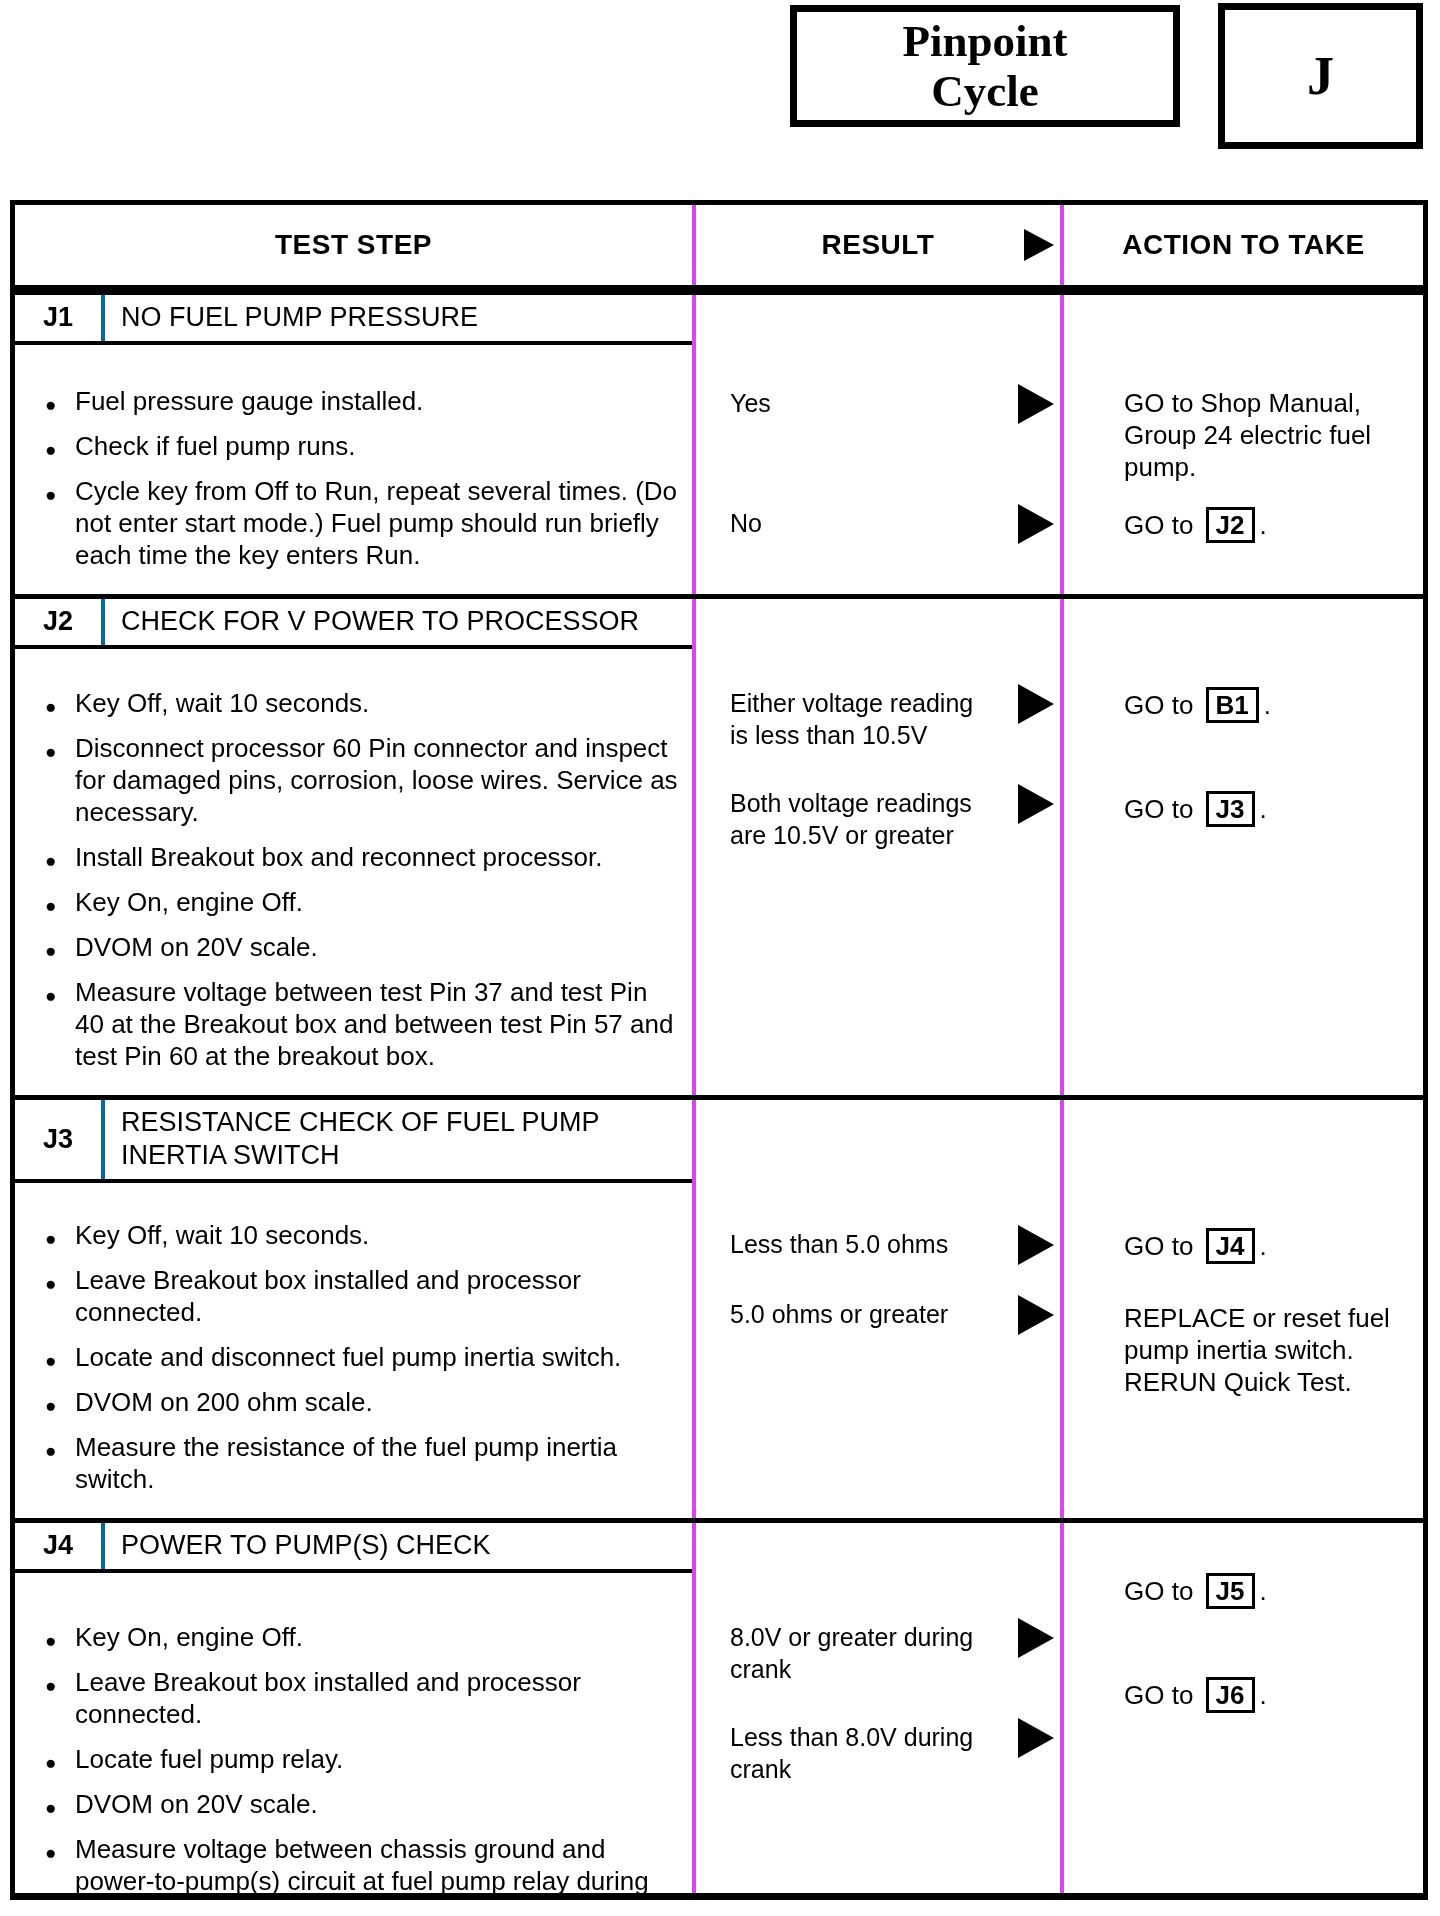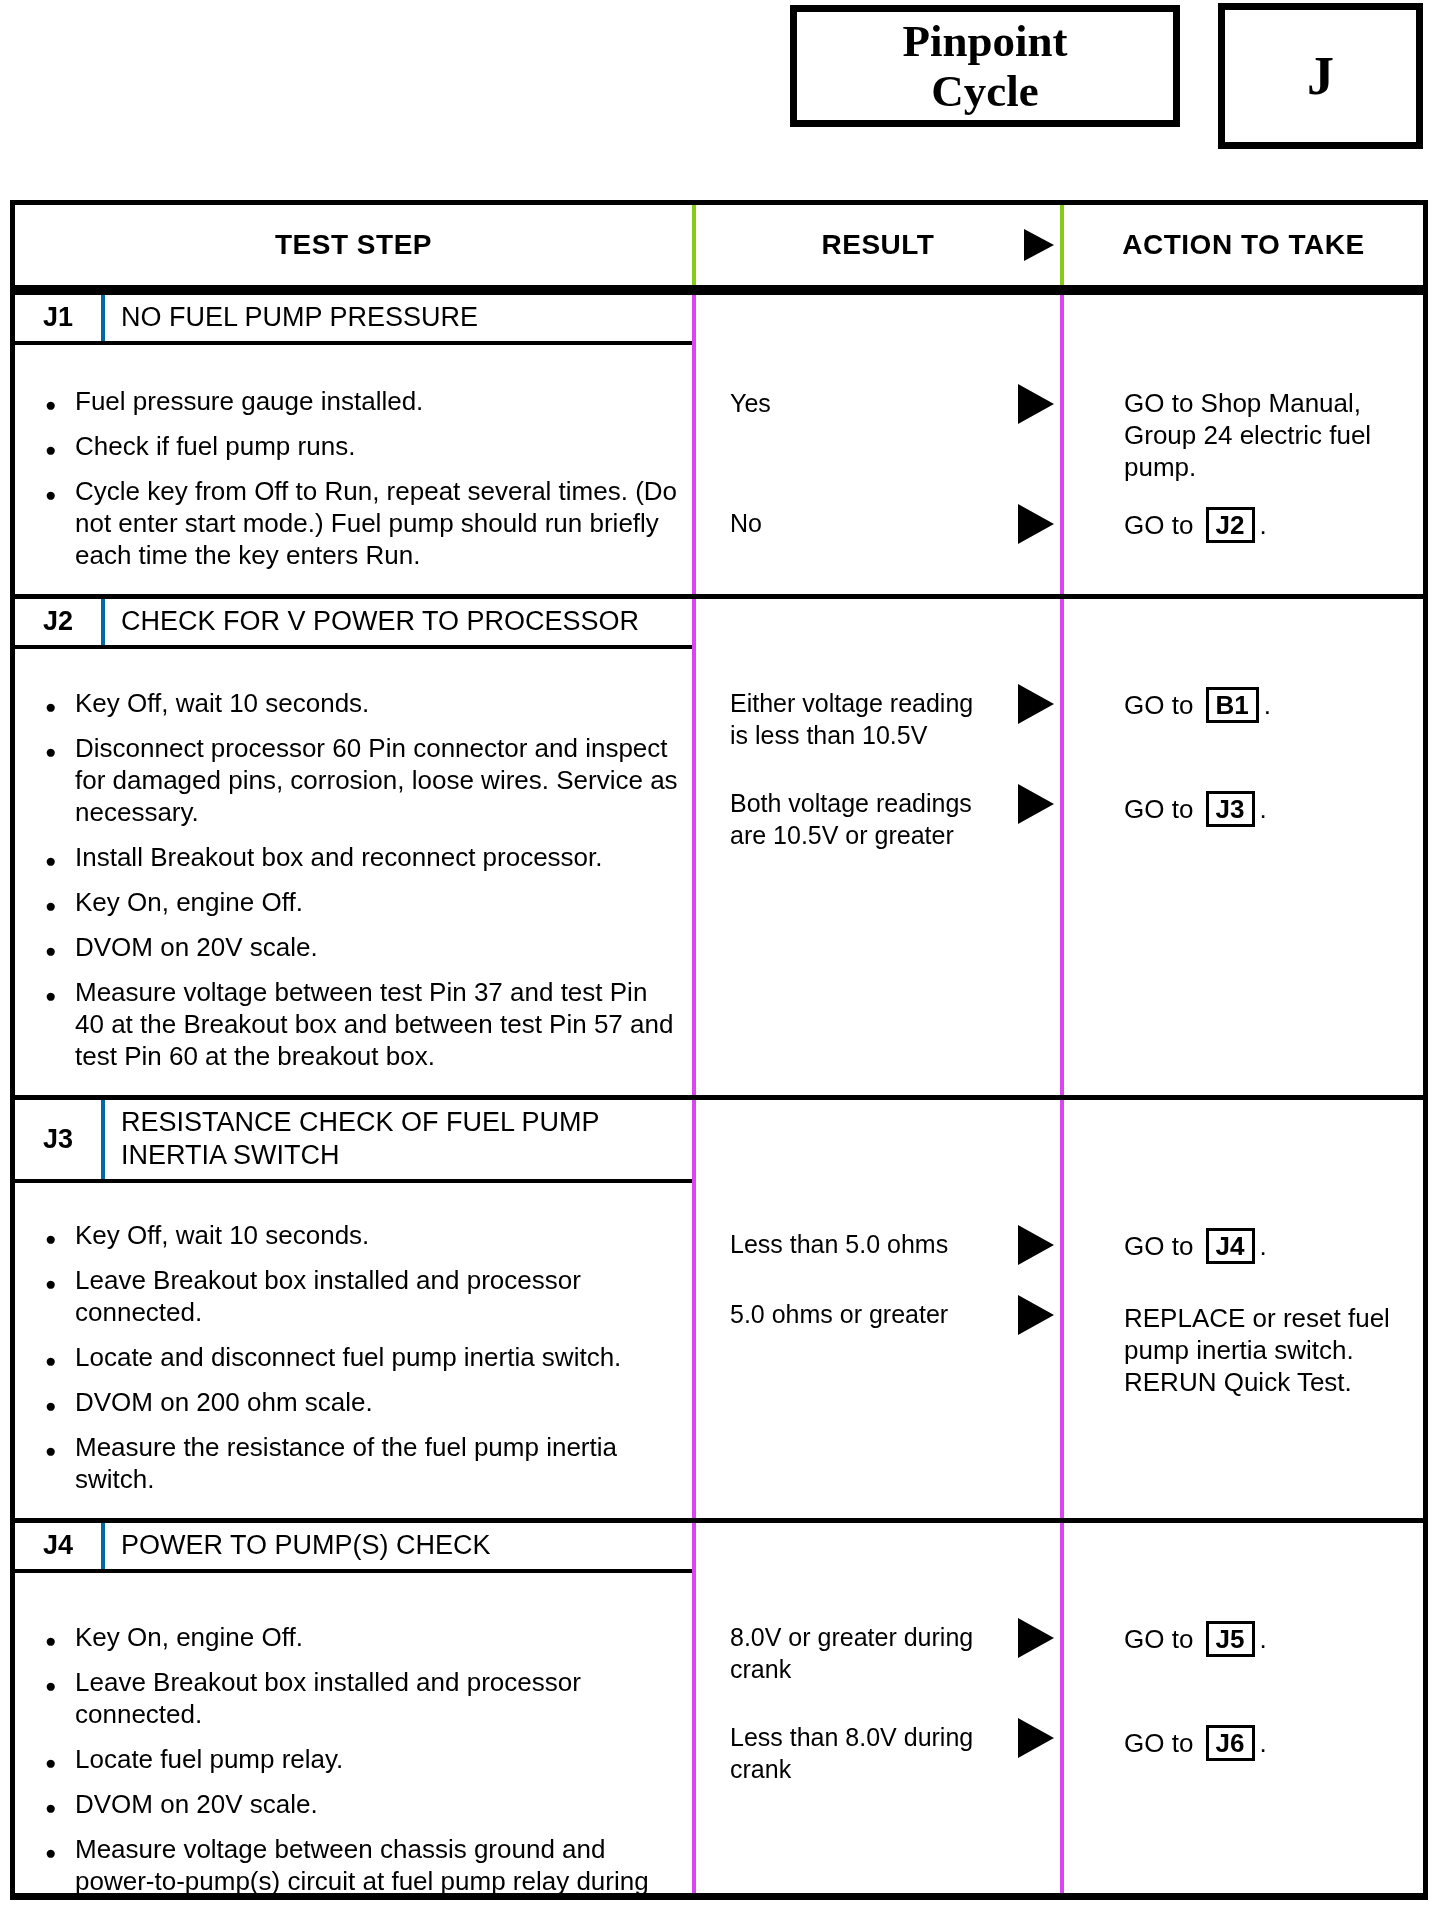--- a/index.html
+++ b/index.html
@@ -21,21 +21,21 @@
               align-items:center;justify-content:center;}
   .letter-text{font-family:"Liberation Serif","DejaVu Serif",serif;font-weight:700;font-size:54px;}
 
   
   .tbl{position:absolute;left:10px;top:200px;width:1418px;height:1700px;
        border:5px solid #000;border-bottom-width:7px;box-sizing:border-box;overflow:hidden;}
   .hdr-row{display:grid;grid-template-columns:677px 368px 363px;height:85px;
            border-bottom:5px solid #000;box-sizing:border-box;}
   .hdr-cell{display:flex;align-items:center;justify-content:center;font-weight:700;
             font-size:28px;letter-spacing:.5px;box-sizing:border-box;position:relative;}
-  .hdr-cell.c2,.hdr-cell.c3{border-left:4px solid #84cc16;}
+  .hdr-cell.c2,.hdr-cell.c3{border-left:4px solid #d946ef;}
   .hdr-arrow{position:absolute;right:6px;top:50%;margin-top:-16px;width:0;height:0;
              border-top:16px solid transparent;border-bottom:16px solid transparent;
              border-left:30px solid #000;}
 
   .sec{display:grid;grid-template-columns:677px 368px 363px;border-top:5px solid #000;
        box-sizing:border-box;}
   .cell{box-sizing:border-box;}
   .cell.c2,.cell.c3{border-left:4px solid #d946ef;}
 
   
@@ -207,21 +207,21 @@
         <div class="outcome-result" style="margin-top:98px">
           <span class="result-text">8.0V or greater during crank</span>
           <span class="arrow"></span>
         </div>
         <div class="outcome-result" style="margin-top:36px">
           <span class="result-text">Less than 8.0V during crank</span>
           <span class="arrow"></span>
         </div>
       </div>
       <div class="cell c3">
-        <div class="outcome-action" style="margin-top:98px">
+        <div class="outcome-action" style="margin-top:50px">
           <span>GO to</span> <span class="ref-box">J5</span><span>.</span>
         </div>
         <div class="outcome-action" style="margin-top:68px">
           <span>GO to</span> <span class="ref-box">J6</span><span>.</span>
         </div>
       </div>
     </section>
 
   </div>
 </div>

